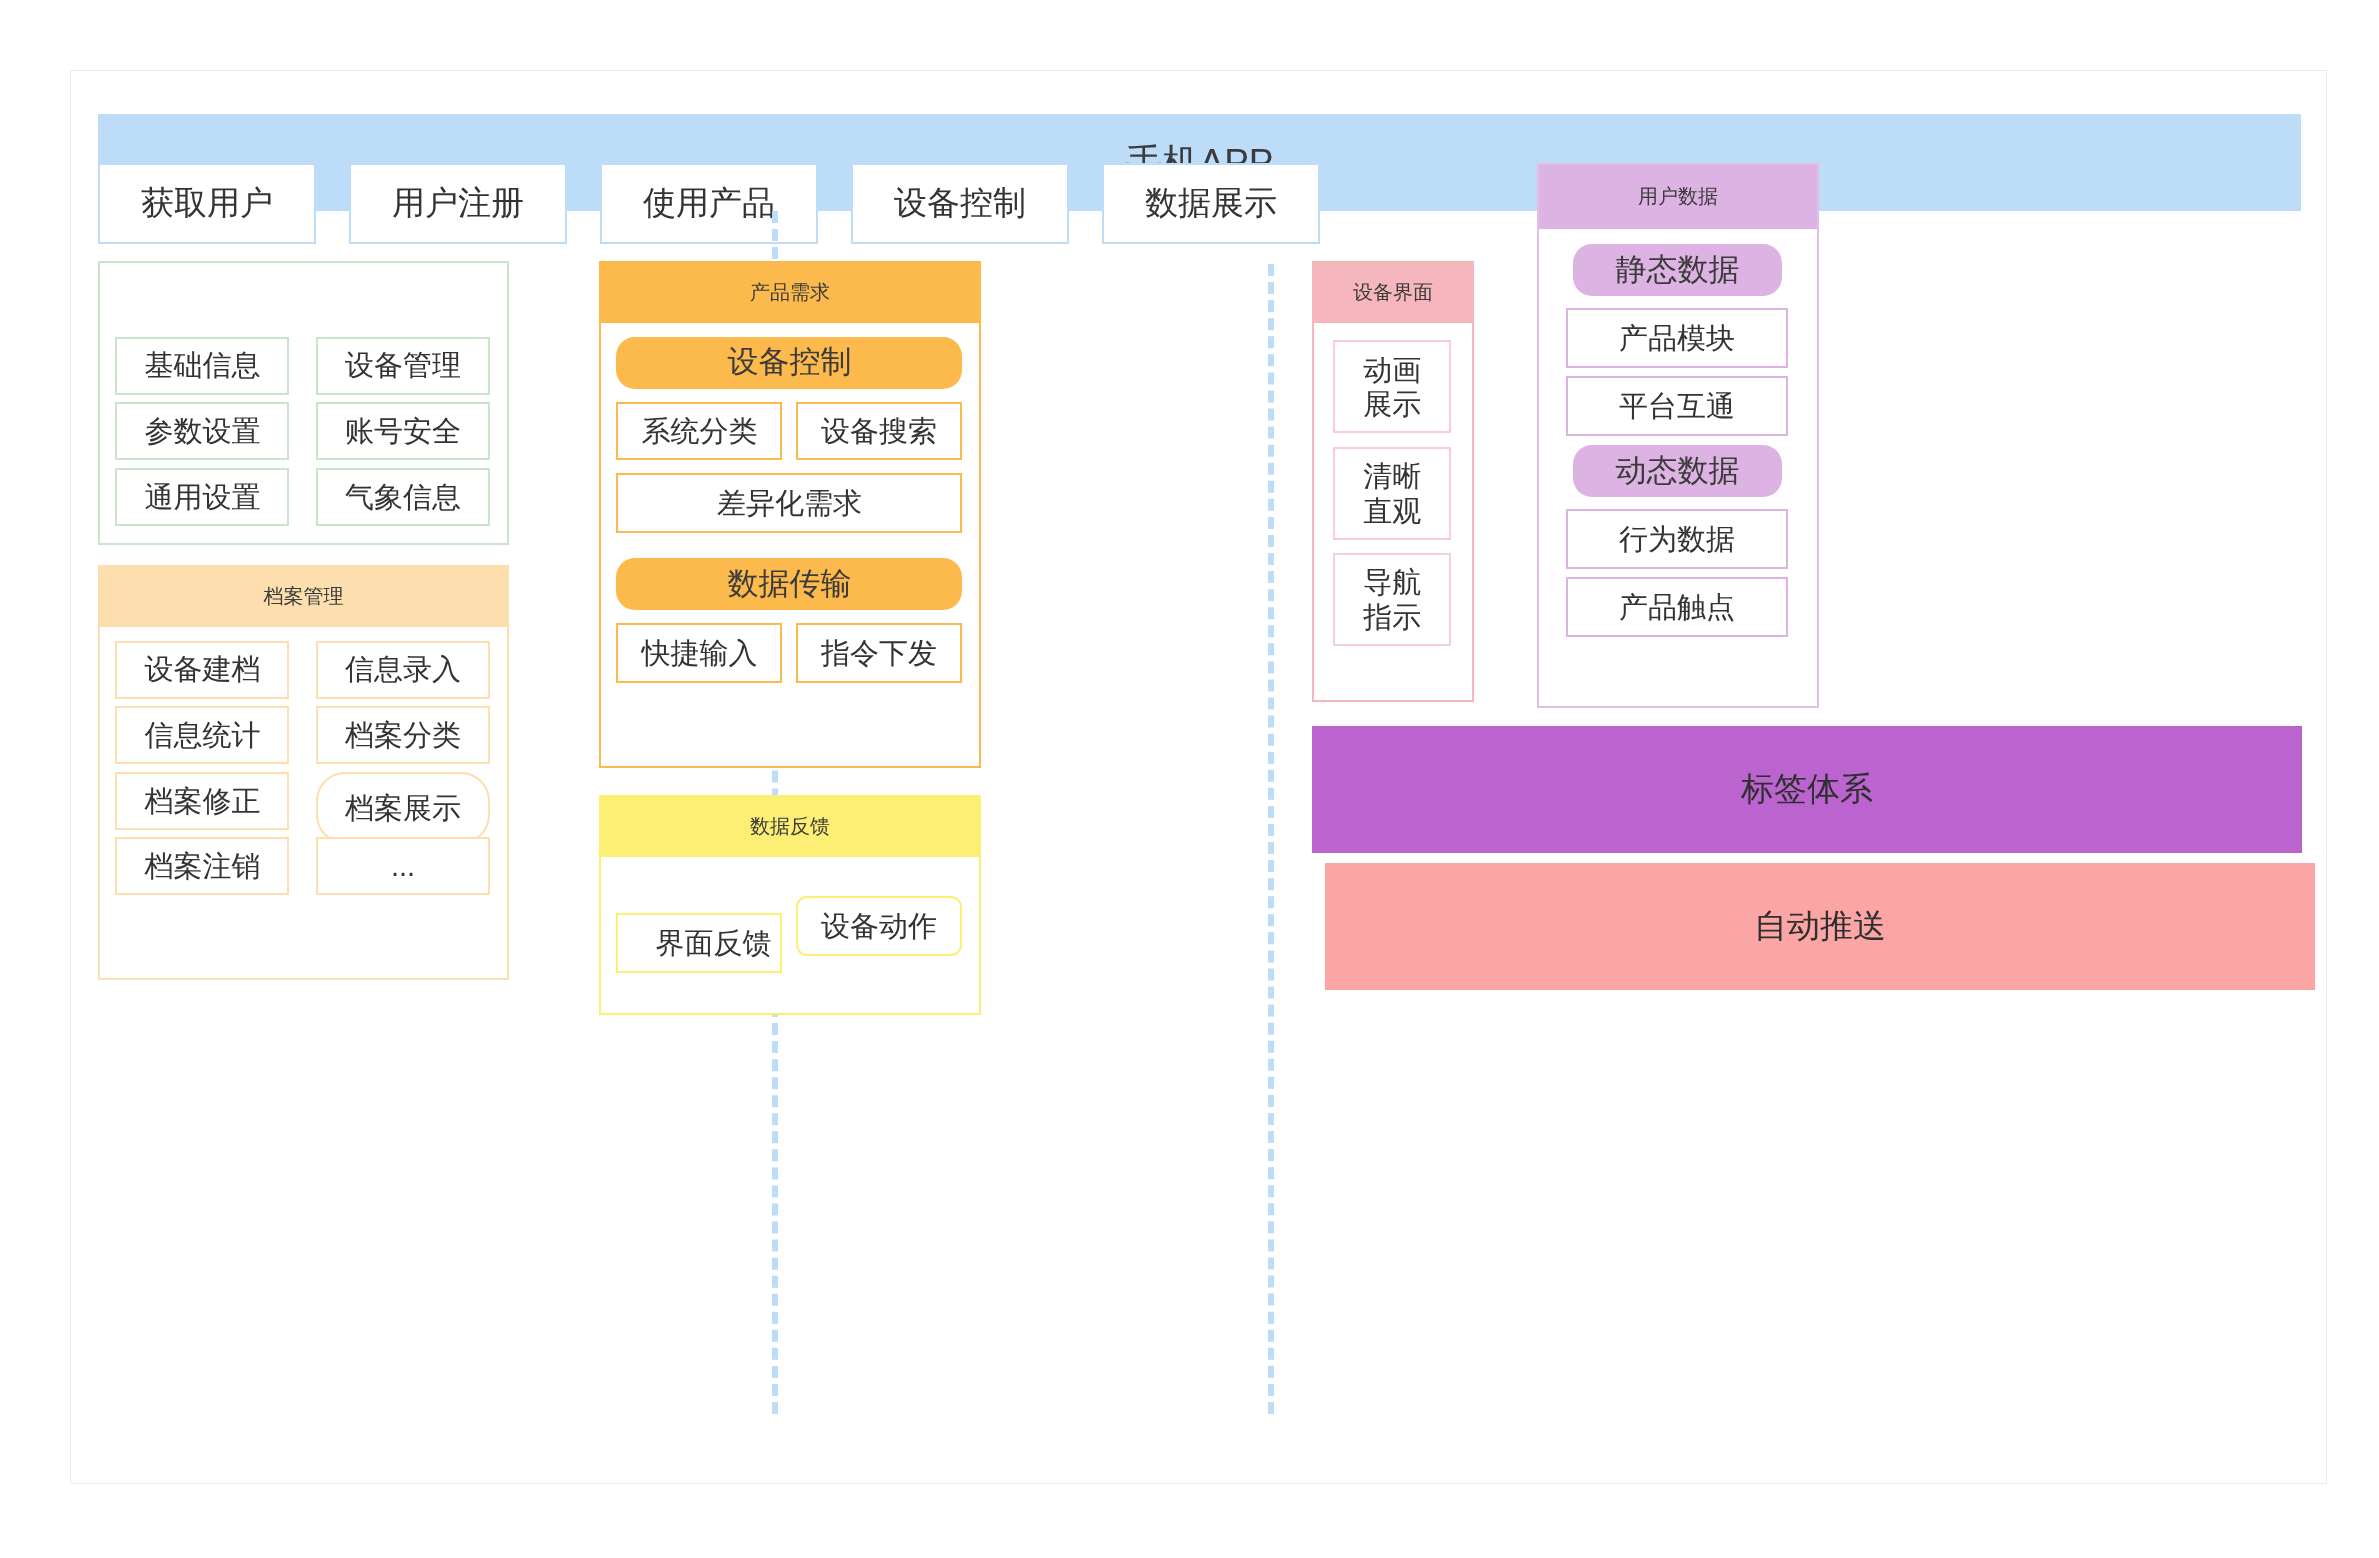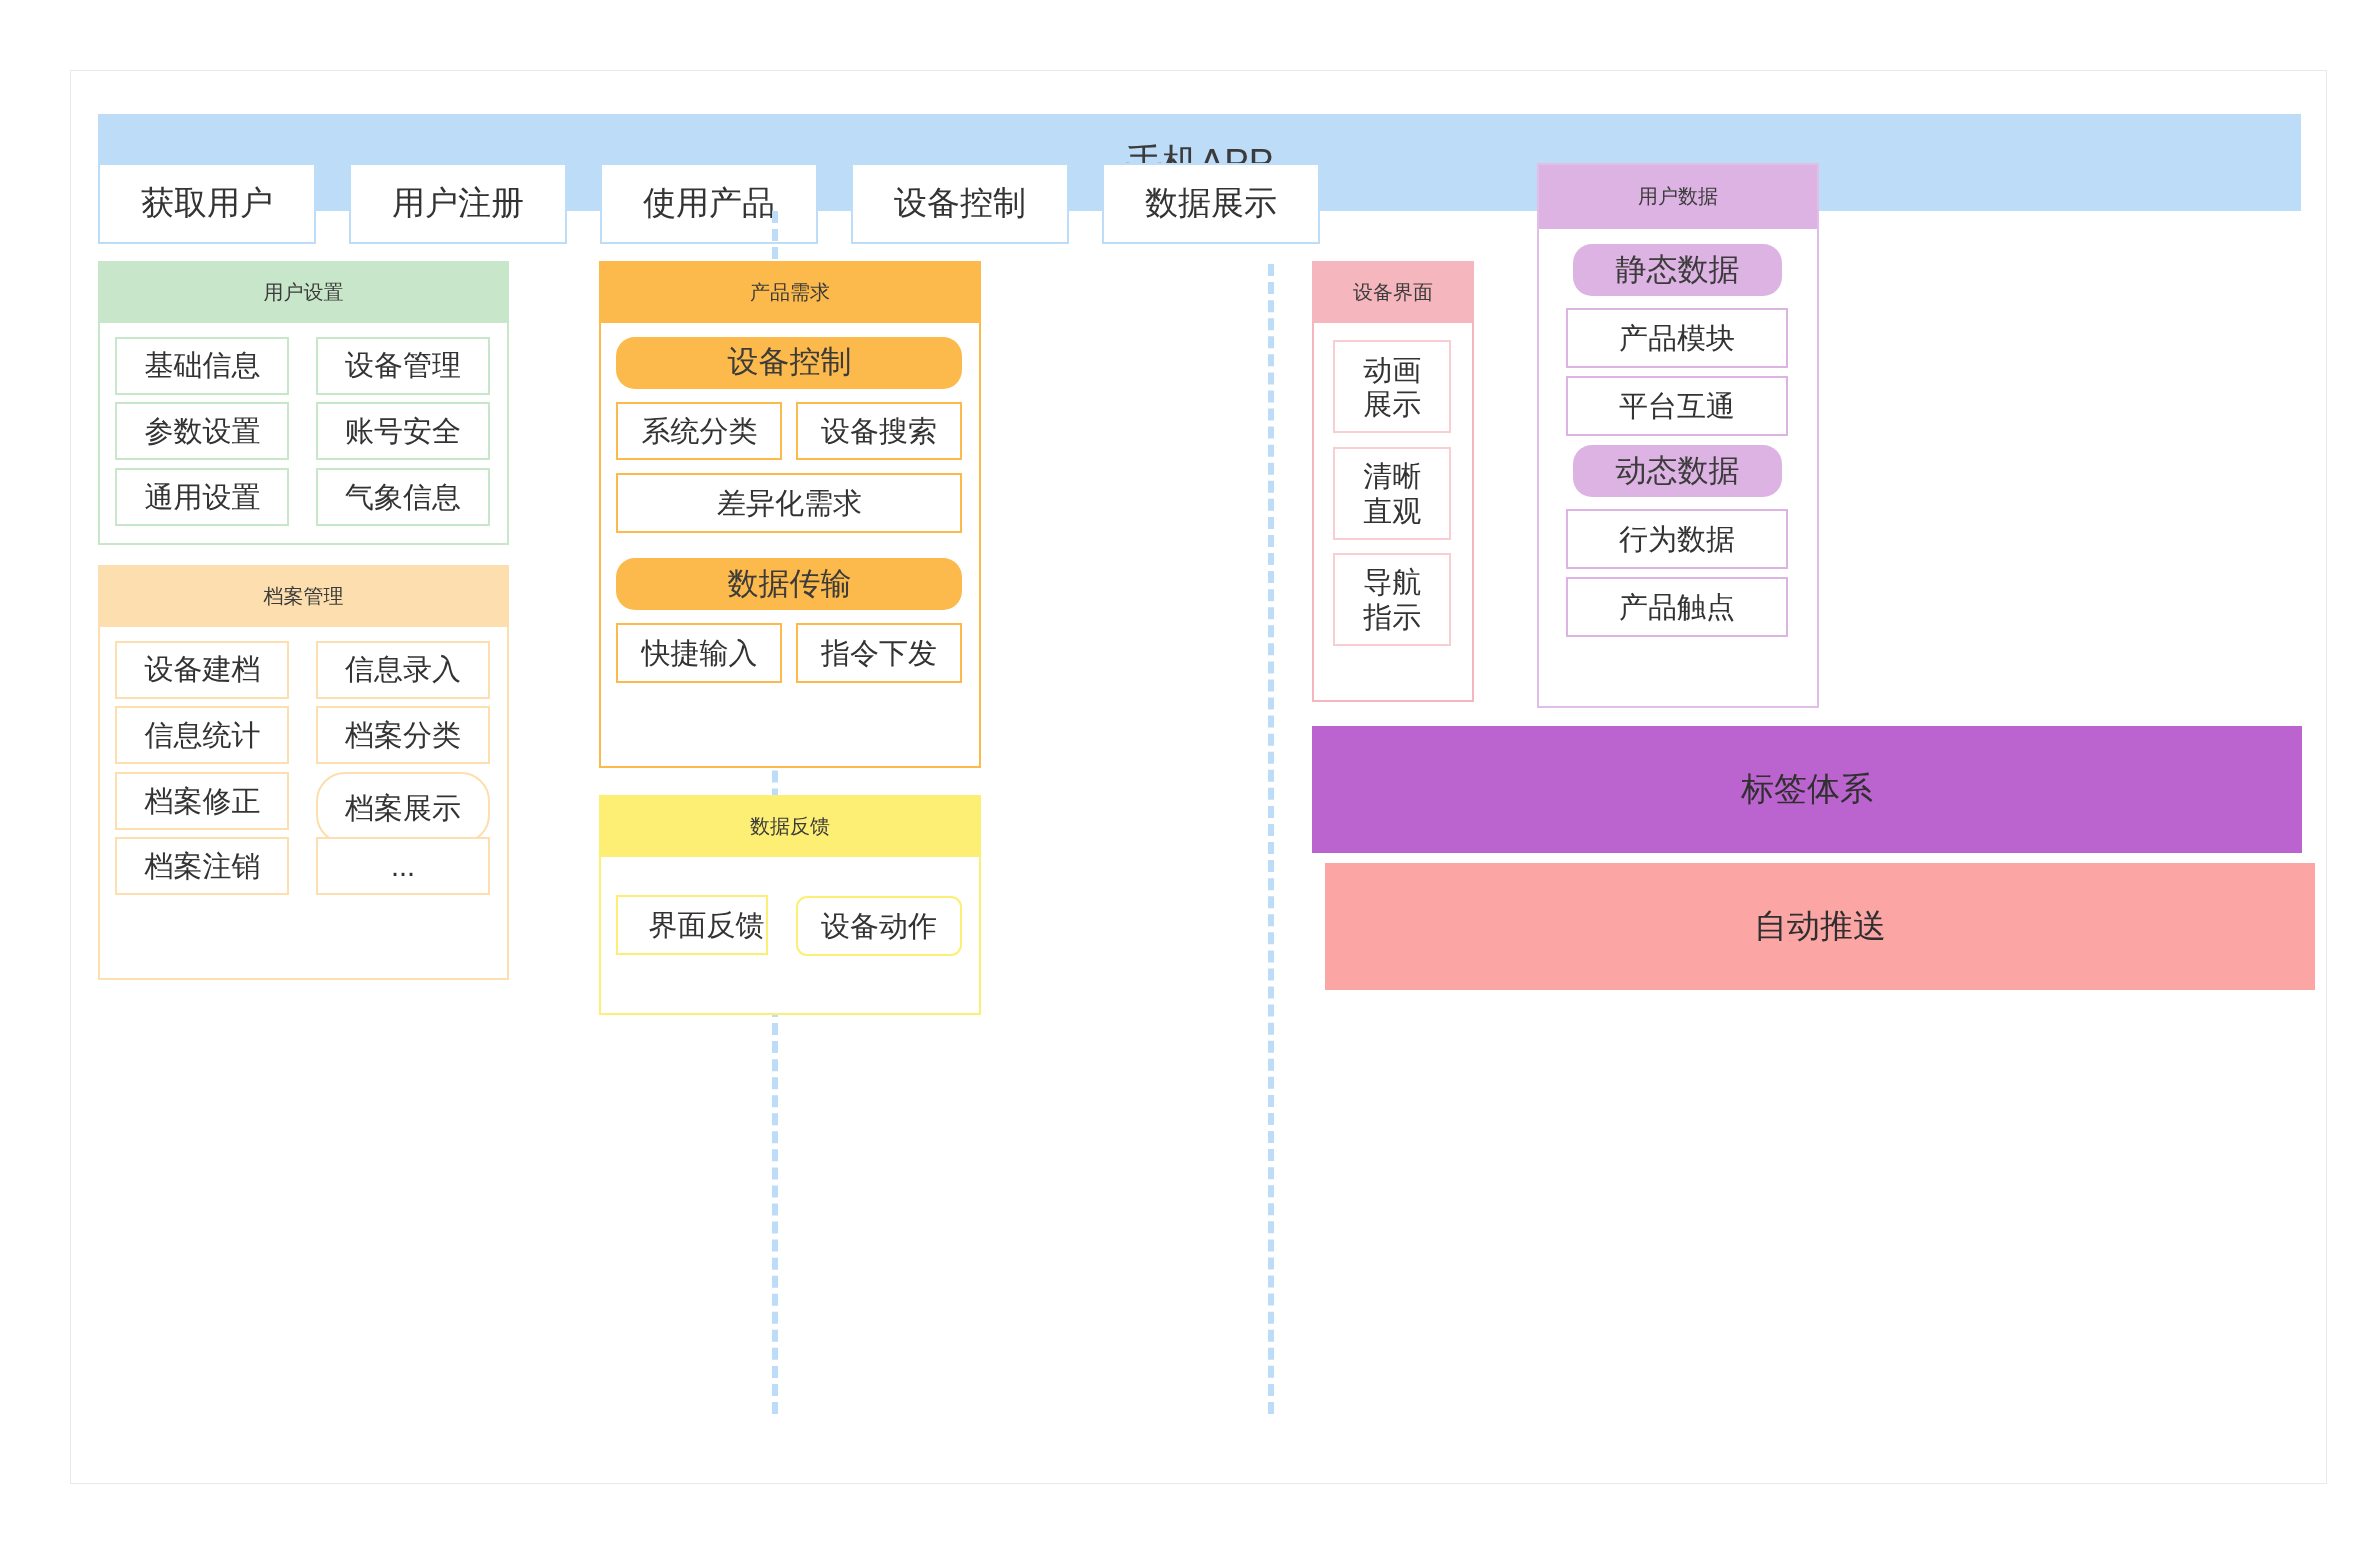--- a/index.html
+++ b/index.html
@@ -112,23 +112,20 @@
       <span>设备控制</span>
     </div>
     <div class="abs ctr flow-box" style="left:1031px;top:92px;width:218px;height:81px;text-align:right;">
       <span>数据展示</span>
     </div>
 
     <div class="dash-col" style="left:701px;top:140px;height:1203px;"></div>
     <div class="dash-col" style="left:1197px;top:193px;height:1150px;"></div>
 
     <div class="abs panel g-panel" style="left:27px;top:190px;width:411px;height:284px;">
-      <div class="ctr panel-head g-head" style="height:60px;">
-        <span>用户设置</span>
-      </div>
       <div class="panel-body" style="top:60px;bottom:0;">
         <div class="abs ctr chip g-chip" style="left:15.4px;top:13.5px;width:174px;height:58px;">
           <span>基础信息</span>
           </div>
         <div class="abs ctr chip g-chip" style="left:216px;top:13.5px;width:174px;height:58px;">
           <span>设备管理</span>
           </div>
         <div class="abs ctr chip g-chip" style="left:15.4px;top:79px;width:174px;height:58px;">
           <span>参数设置</span>
           </div>
@@ -205,21 +202,21 @@
           <span>指令下发</span>
           </div>
       </div>
     </div>
 
     <div class="abs panel y-panel" style="left:528px;top:724px;width:382px;height:220px;">
       <div class="ctr panel-head y-head" style="height:60px;">
         <span>数据反馈</span>
       </div>
       <div class="panel-body" style="top:60px;bottom:0;">
-        <div class="abs ctr chip y-chip" style="left:15.4px;top:38px;width:152px;height:60px;padding-left:28px;">
+        <div class="abs ctr chip y-chip" style="left:15.4px;top:56px;width:166px;height:60px;padding-left:28px;">
           <span>界面反馈</span>
           </div>
         <div class="abs ctr chip y-chip" style="left:195px;top:39px;width:166px;height:60px;border-radius:11px;">
           <span>设备动作</span>
           </div>
       </div>
     </div>
 
     <div class="abs panel p-panel" style="left:1241px;top:190px;width:162px;height:441px;">
       <div class="ctr panel-head p-head" style="height:60px;">

